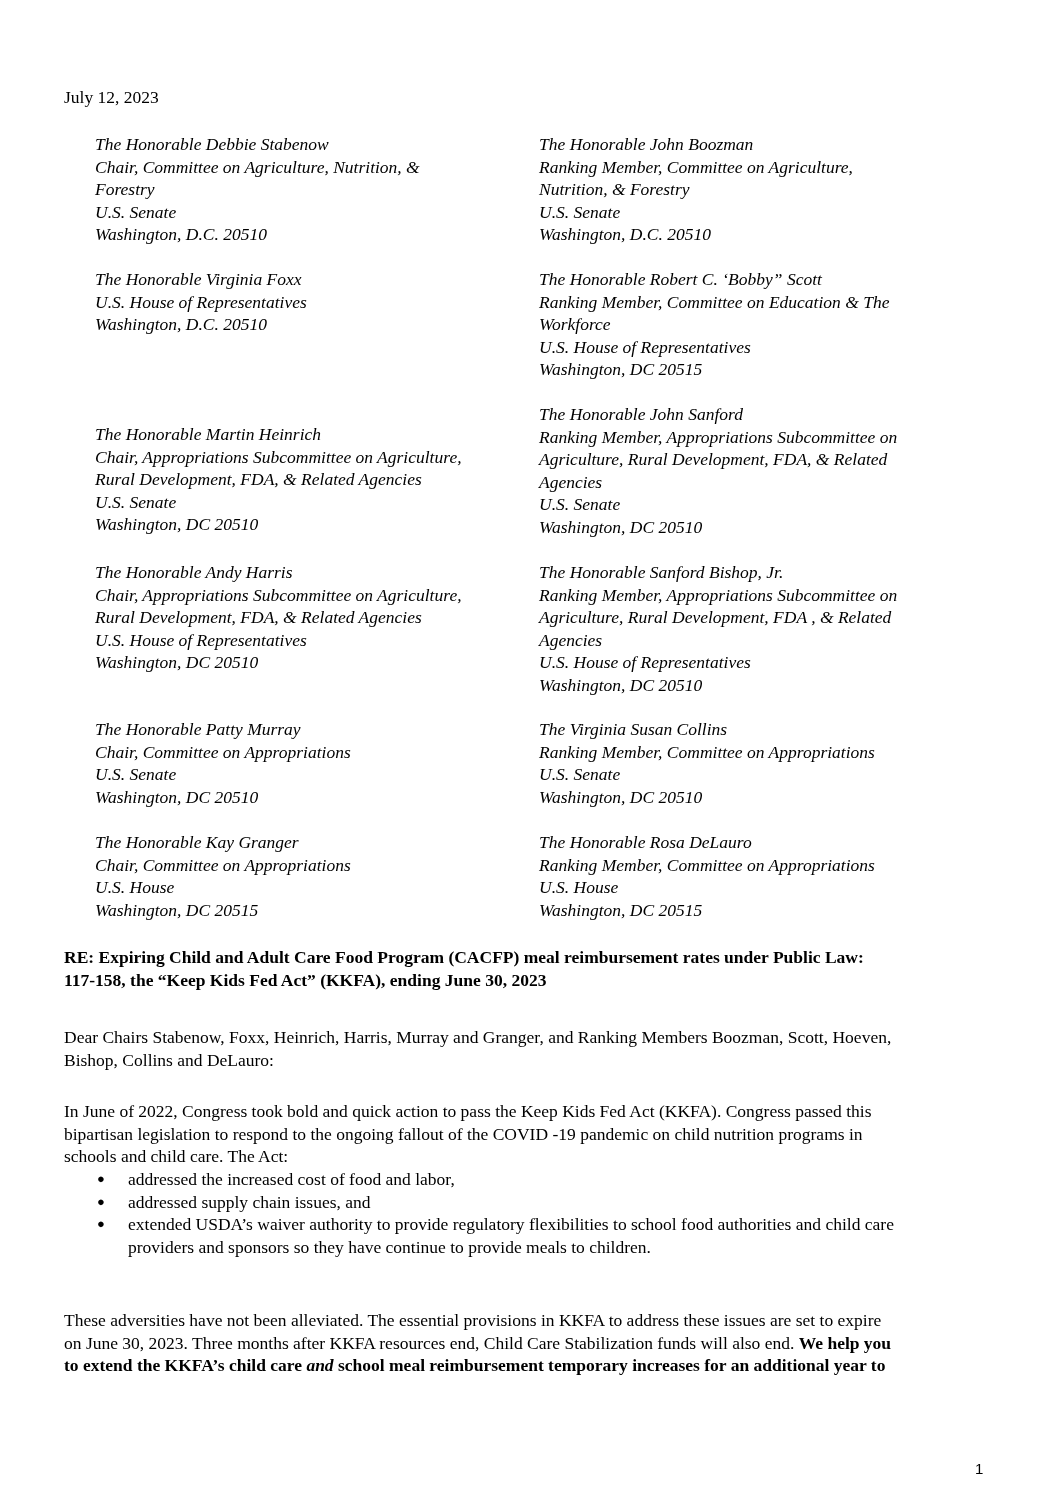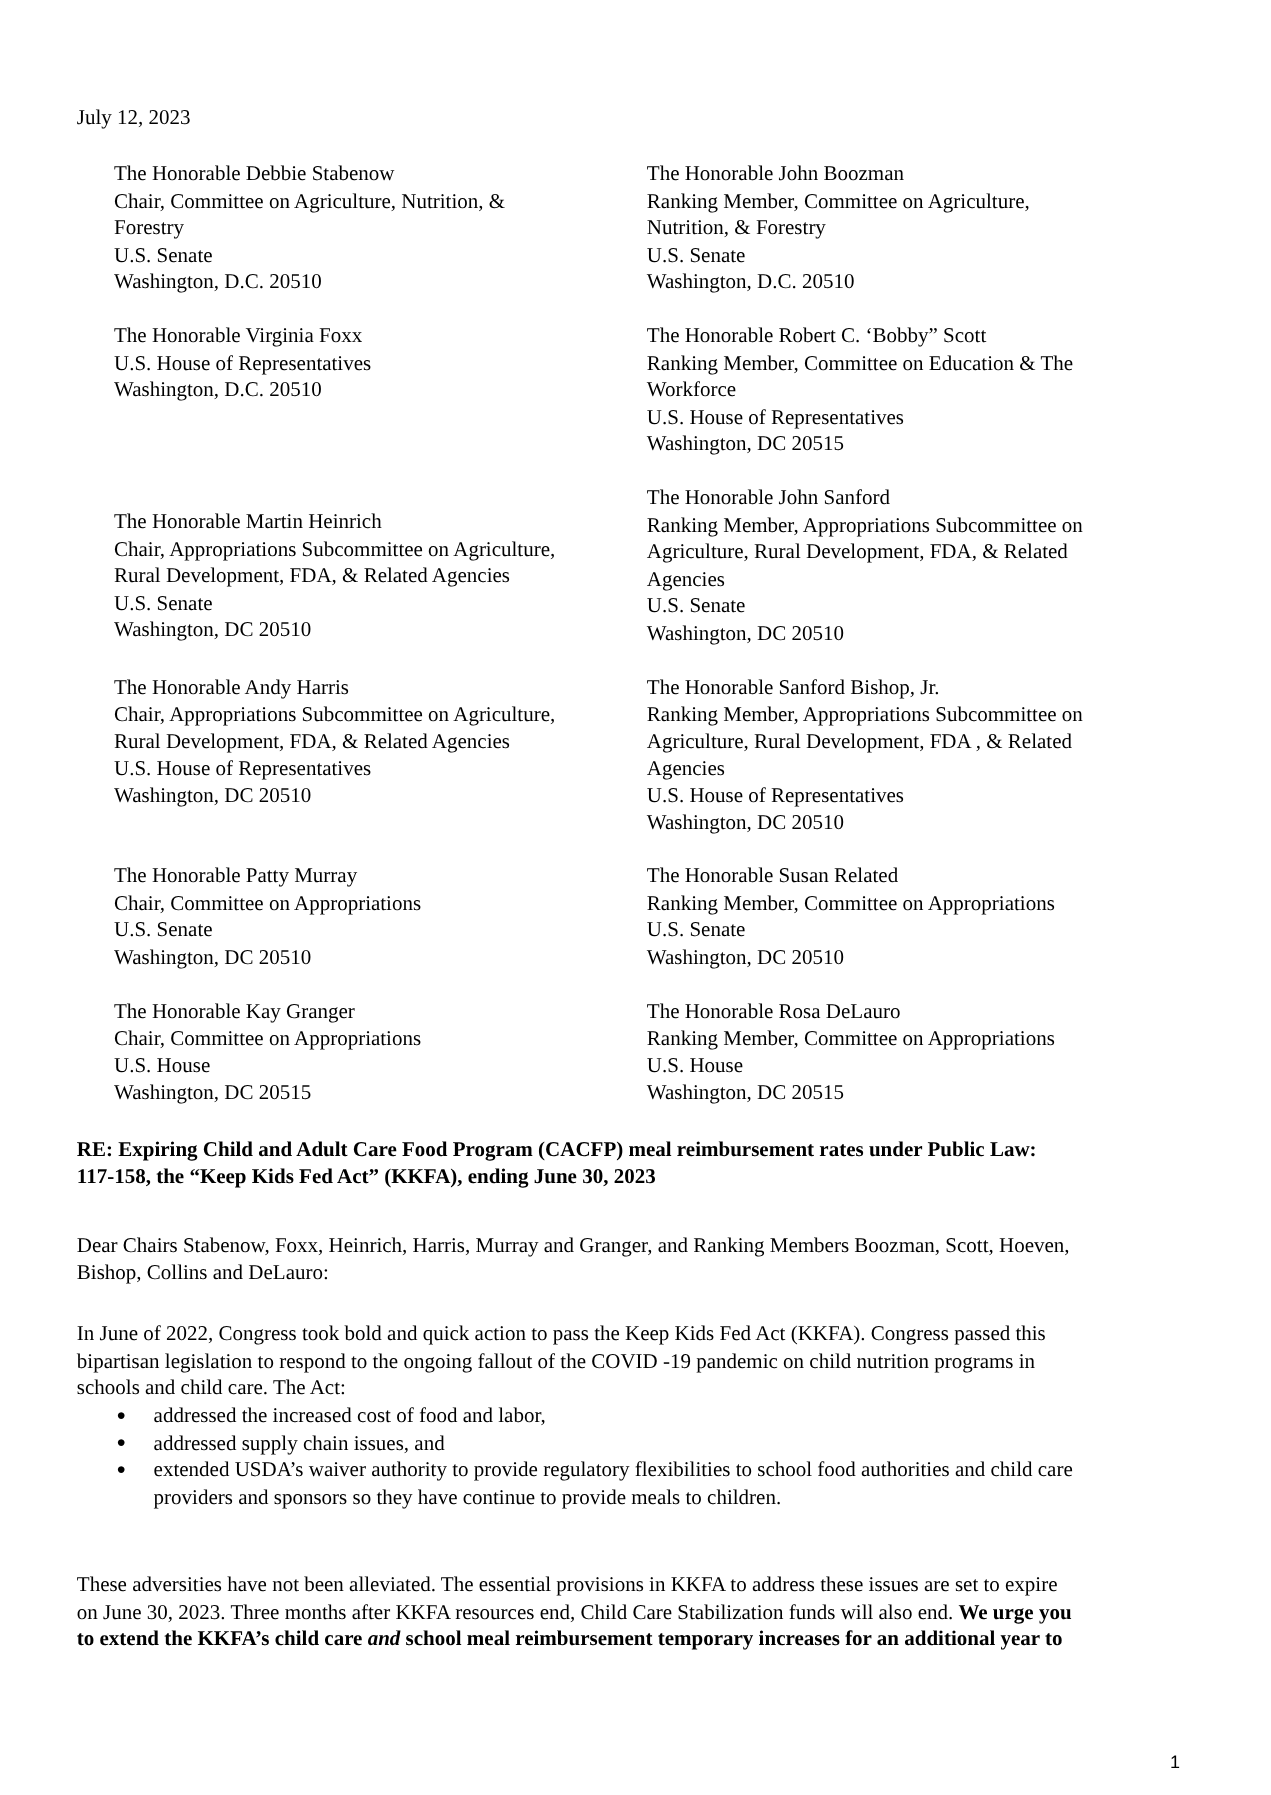--- a/index.html
+++ b/index.html
@@ -1,20 +1,20 @@
 <!DOCTYPE html>
 <html><head>
 <meta charset="utf-8">
 <style>
   html, body { margin: 0; padding: 0; background: #ffffff; }
   body { width: 1059px; height: 1496px; position: relative; overflow: hidden;
          font-family: "Liberation Serif", "DejaVu Serif", serif; color: #000; font-size: 17.5px; }
   .line { position: absolute; white-space: nowrap; line-height: 22.5px; }
   .blk { position: absolute; }
-  .blk .ln { display: block; white-space: nowrap; line-height: 22.6px; }
+  .blk .ln { display: block; white-space: nowrap; line-height: 22.6px; font-style: italic; }
   .para { position: absolute; left: 64px; width: 935px; line-height: 22.6px; }
   .para .ln { display: block; white-space: nowrap; }
   .bold { font-weight: bold; }
   .ital { font-style: italic; }
   .bullet-list { position: absolute; left: 64px; width: 935px; }
   .bullet { position: relative; padding-left: 64px; line-height: 22.6px; }
   .bullet .dot { position: absolute; left: 33px; top: 0; font-size: 13px; }
   .bullet .ln { display: block; white-space: nowrap; }
   .pagenum { position: absolute; left: 975px; top: 1460px; font-family: "Liberation Sans", sans-serif; font-size: 15px; }
 </style>
@@ -83,21 +83,21 @@
   <span class="ln">Washington, DC 20510</span>
 </div>
 
 <div class="blk" style="left:95px; top:718px;">
   <span class="ln">The Honorable Patty Murray</span>
   <span class="ln">Chair, Committee on Appropriations</span>
   <span class="ln">U.S. Senate</span>
   <span class="ln">Washington, DC 20510</span>
 </div>
 <div class="blk" style="left:539px; top:718px;">
-  <span class="ln">The Honorable Susan Related</span>
+  <span class="ln">The Virginia Susan Collins</span>
   <span class="ln">Ranking Member, Committee on Appropriations</span>
   <span class="ln">U.S. Senate</span>
   <span class="ln">Washington, DC 20510</span>
 </div>
 
 <div class="blk" style="left:95px; top:831px;">
   <span class="ln">The Honorable Kay Granger</span>
   <span class="ln">Chair, Committee on Appropriations</span>
   <span class="ln">U.S. House</span>
   <span class="ln">Washington, DC 20515</span>
@@ -136,17 +136,17 @@
   </div>
   <div class="bullet">
     <span class="dot">●</span>
     <span class="ln">extended USDA’s waiver authority to provide regulatory flexibilities to school food authorities and child care</span>
     <span class="ln">providers and sponsors so they have continue to provide meals to children.</span>
   </div>
 </div>
 
 <div class="para" style="top:1309px;">
   <span class="ln">These adversities have not been alleviated. The essential provisions in KKFA to address these issues are set to expire</span>
-  <span class="ln"><span>on June 30, 2023. Three months after KKFA resources end, Child Care Stabilization funds will also end. </span><span class="bold">We urge you</span></span>
+  <span class="ln"><span>on June 30, 2023. Three months after KKFA resources end, Child Care Stabilization funds will also end. </span><span class="bold">We help you</span></span>
   <span class="ln bold"><span>to extend the KKFA’s child care </span><span class="ital">and</span><span> school meal reimbursement temporary increases for an additional year to</span></span>
 </div>
 
 <div class="pagenum">1</div>
 
 </body></html>

